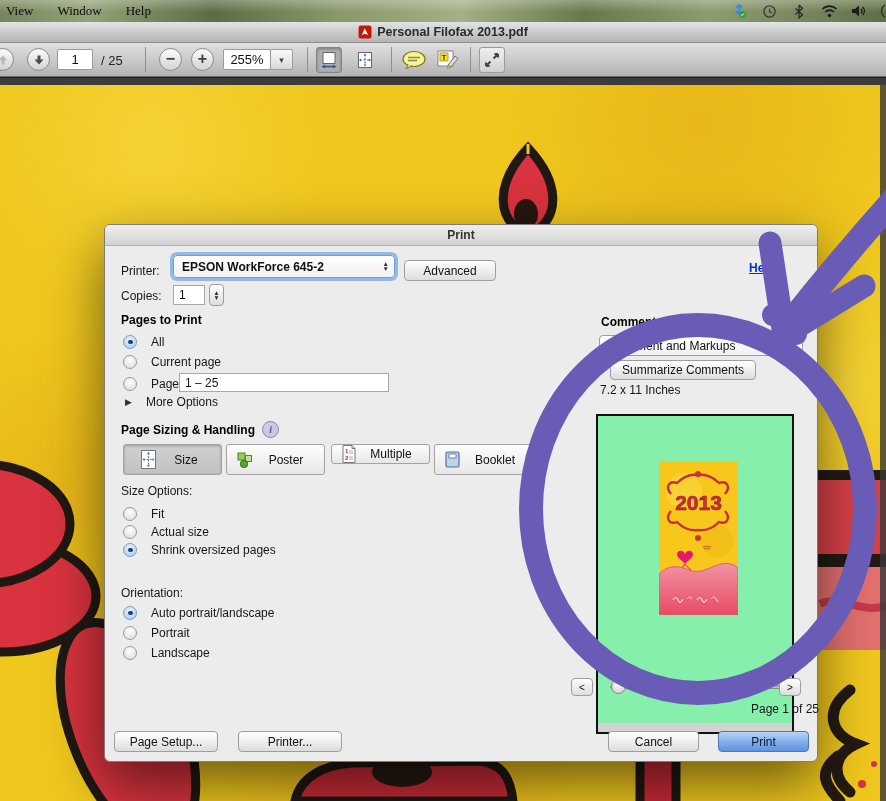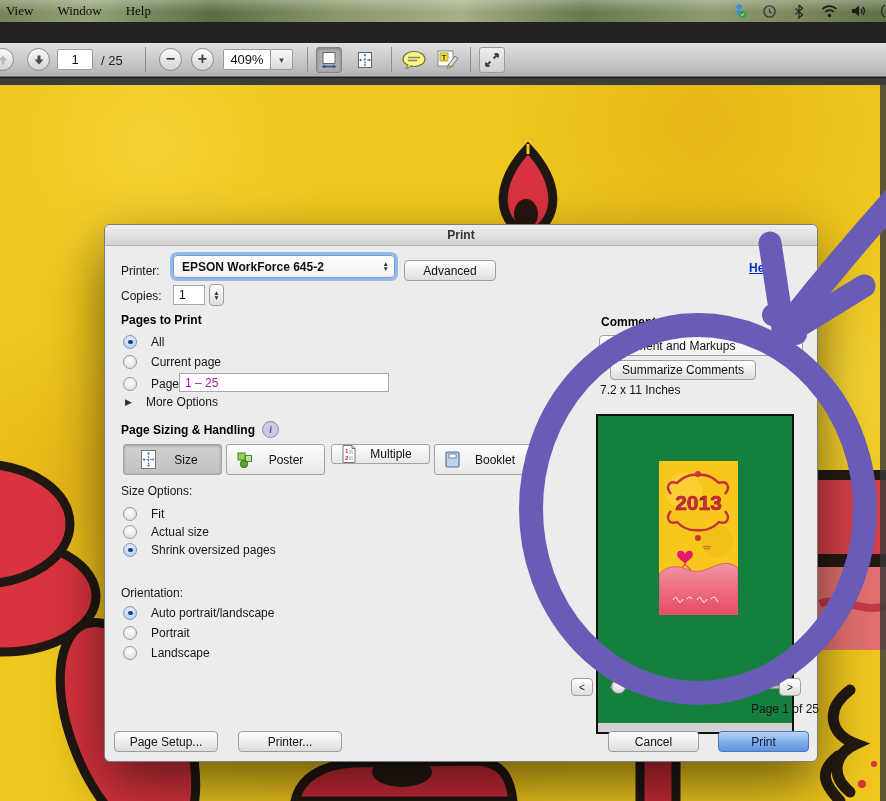--- a/index.html
+++ b/index.html
@@ -72,21 +72,21 @@
   .radio.sel{background:radial-gradient(circle at 50% 30%,#eaf2fc,#a9c9ef);border-color:#7d9cc4;}
   .radio.sel::after{content:"";position:absolute;left:4px;top:4px;width:4.5px;height:4.5px;border-radius:50%;background:#1c3f86;}
   .seg{position:absolute;display:flex;align-items:center;gap:8px;padding-left:9px;
     background:linear-gradient(#fdfdfd,#e7e7e7);border:1px solid #a3a3a3;border-radius:3px;
     font-size:12px;box-sizing:border-box;}
   .seg.active{background:linear-gradient(#d0d0d0,#c2c2c2);box-shadow:inset 0 1px 3px rgba(0,0,0,.25);padding-left:16px;}
   .helplink{position:absolute;color:#0b2ecc;text-decoration:underline;font-size:12px;font-weight:600;}
   .infoicon{display:inline-flex;width:15px;height:15px;border-radius:50%;background:#cfc8e4;border:1px solid #8d82b5;
     align-items:center;justify-content:center;font-size:10px;font-weight:700;color:#5c5186;
     font-family:"Liberation Serif",serif;font-style:italic;}
-  .preview{position:absolute;left:491px;top:189px;width:198px;height:320px;background:#15803d;
+  .preview{position:absolute;left:491px;top:189px;width:198px;height:320px;background:#86efac;
     border:2px solid #111;box-sizing:border-box;}
   .preview .pagend{position:absolute;left:0;bottom:0;width:100%;height:9px;background:#d2d2d2;}
   .slider-track{position:absolute;height:4px;background:linear-gradient(#9f9f9f,#c9c9c9);border:1px solid #8d8d8d;border-radius:2px;box-sizing:border-box;}
   .slider-knob{position:absolute;width:15px;height:15px;border-radius:50%;border:1px solid #848484;
     background:radial-gradient(circle at 50% 30%,#fff,#c9c9c9);box-sizing:border-box;}
   .annotation{position:absolute;left:0;top:0;width:886px;height:801px;pointer-events:none;}
 </style>
 </head>
 <body>
 
@@ -174,20 +174,29 @@
           </svg>
       </span>
       <span class="sicon" style="margin-left:10px;width:8px;">
         <svg width="8" height="14" viewBox="0 0 8 14">
             <path d="M7 1 A7 7 0 0 0 7 13" stroke="#2a2a2a" stroke-width="1.3" fill="none"></path>
           </svg>
       </span>
     </div>
   </div>
 
+  <div class="titlebar">
+    <span style="display:inline-flex;">
+      <svg width="14" height="14" viewBox="0 0 14 14">
+          <rect x="0.5" y="0.5" width="13" height="13" rx="2.5" fill="#c4160c"></rect>
+          <path d="M3.5,10.5 L6.8,3.2 L10.3,10.5 Q6.9,7.6 3.5,10.5 Z" fill="#fff"></path>
+        </svg>
+    </span>
+    <span>Personal Filofax 2013.pdf</span>
+  </div>
 
   <div class="toolbar">
     <div class="circbtn" style="left:-9px;">
       <svg width="12" height="12" viewBox="0 0 12 12">
           <path d="M6 1.5 L10.5 6.5 L7.5 6.5 L7.5 10.5 L4.5 10.5 L4.5 6.5 L1.5 6.5 Z" fill="#b9b9b9"></path>
         </svg>
     </div>
     <div class="circbtn" style="left:27px;">
       <svg width="12" height="12" viewBox="0 0 12 12">
           <path d="M6 10.5 L10.5 5.5 L7.5 5.5 L7.5 1.5 L4.5 1.5 L4.5 5.5 L1.5 5.5 Z" fill="#4a4a4a"></path>
@@ -195,21 +204,21 @@
     </div>
     <div class="tfield" style="left:57px;width:36px;">1</div>
     <div class="ttext" style="left:101px;top:10px;">/ 25</div>
     <div class="tsep" style="left:145px;"></div>
     <div class="circbtn" style="left:159px;">
         <span style="font-size:16px;font-weight:700;color:#3d3d3d;margin-top:-2px;">−</span>
       </div>
     <div class="circbtn" style="left:191px;">
         <span style="font-size:16px;font-weight:700;color:#3d3d3d;margin-top:-2px;">+</span>
       </div>
-    <div class="tfield" style="left:223px;width:48px;">409%</div>
+    <div class="tfield" style="left:223px;width:48px;">255%</div>
     <div class="tfield" style="left:270px;width:23px;background:linear-gradient(#fbfbfb,#d8d8d8);">
         <span style="font-size:9px;color:#444;">▾</span>
       </div>
     <div class="tsep" style="left:307px;"></div>
     <div class="tbtn pressed" style="left:316px;">
       <svg width="18" height="18" viewBox="0 0 18 18">
           <rect x="3" y="1.5" width="12" height="11" fill="#fff" stroke="#666" stroke-width="1"></rect>
           <path d="M1.5 15.5 L5 13.5 L5 17.5 Z M16.5 15.5 L13 13.5 L13 17.5 Z" fill="#33548e"></path>
           <rect x="5" y="14.8" width="8" height="1.6" fill="#33548e"></rect>
         </svg>
@@ -272,21 +281,21 @@
       <span>All</span>
     </div>
     <div class="radio-row" style="left:18px;top:128px;">
       <span class="radio"></span>
       <span>Current page</span>
     </div>
     <div class="radio-row" style="left:18px;top:150px;">
       <span class="radio"></span>
       <span>Pages</span>
     </div>
-    <div class="field" style="left:74px;top:148px;width:210px;height:19px;color:#a21caf;">1 – 25</div>
+    <div class="field" style="left:74px;top:148px;width:210px;height:19px;color:#0f172a;">1 – 25</div>
     <div class="radio-row" style="left:20px;top:168px;">
       <span style="font-size:9px;color:#333;">▶</span>
       <span>More Options</span>
     </div>
 
     <span class="hdg" style="left:16px;top:196px;display:flex;align-items:center;gap:7px;">
       <span>Page Sizing &amp; Handling</span>
       <span class="infoicon">i</span>
     </span>
     <div class="seg active" style="left:18px;top:219px;width:99px;height:31px;">

